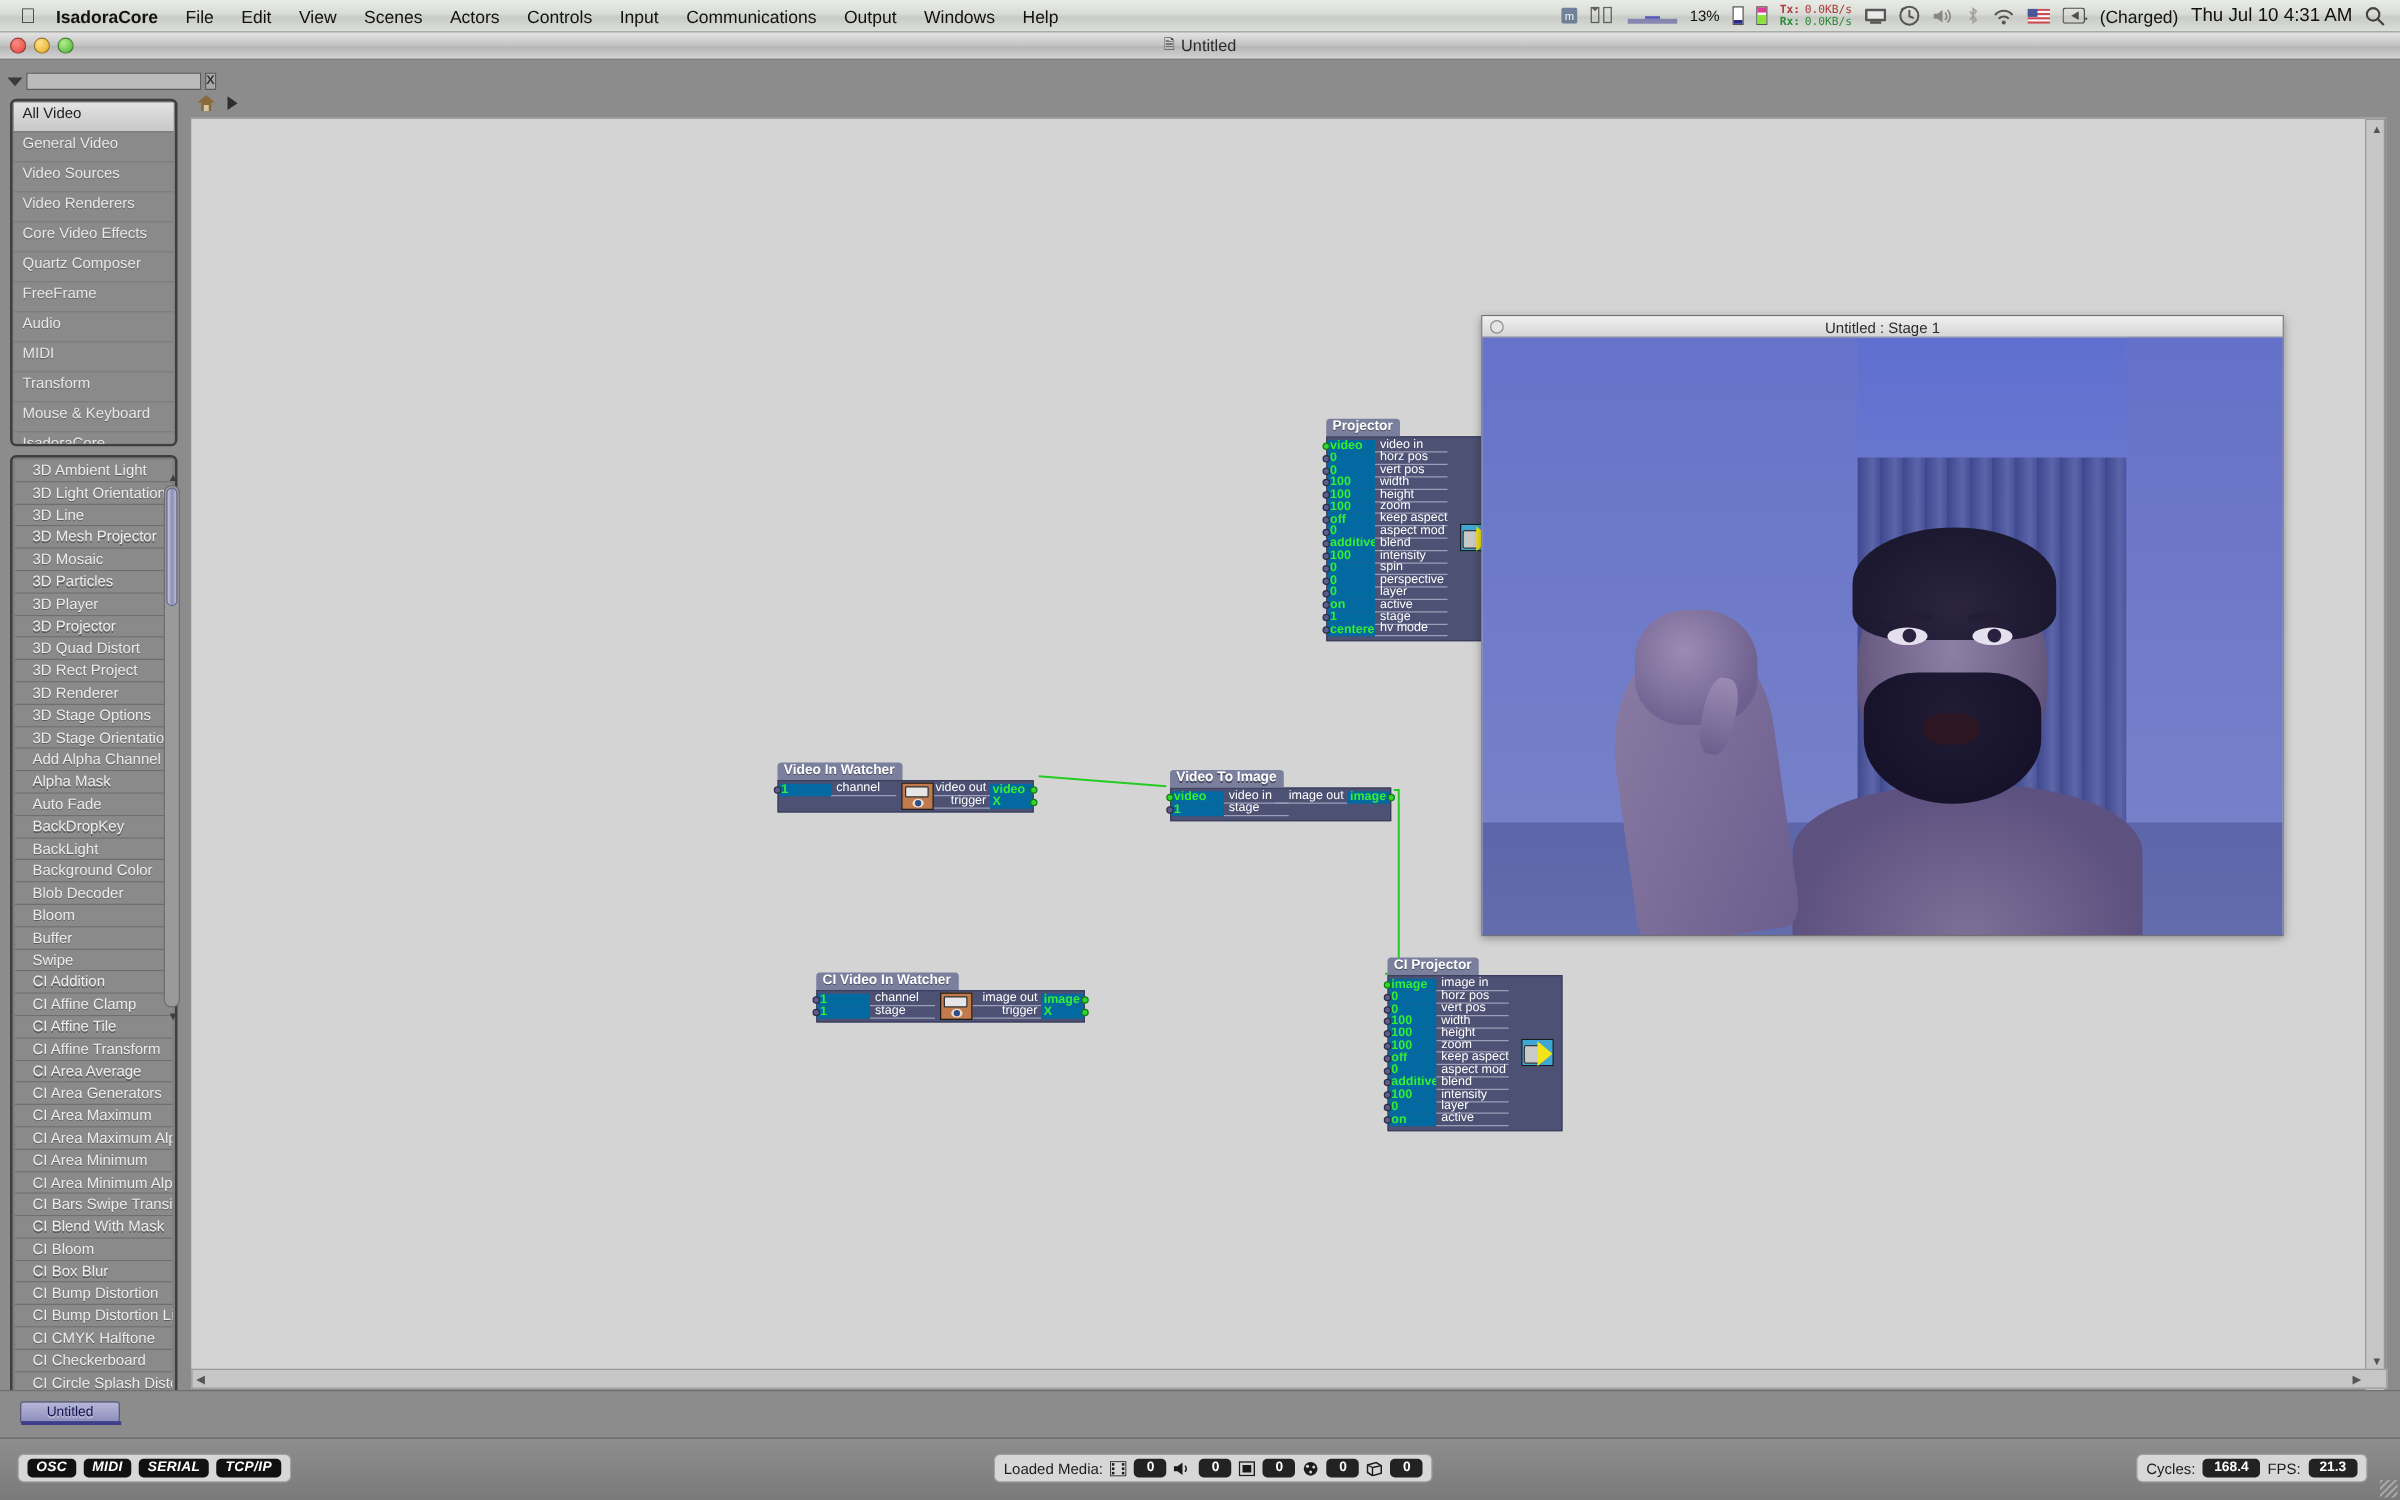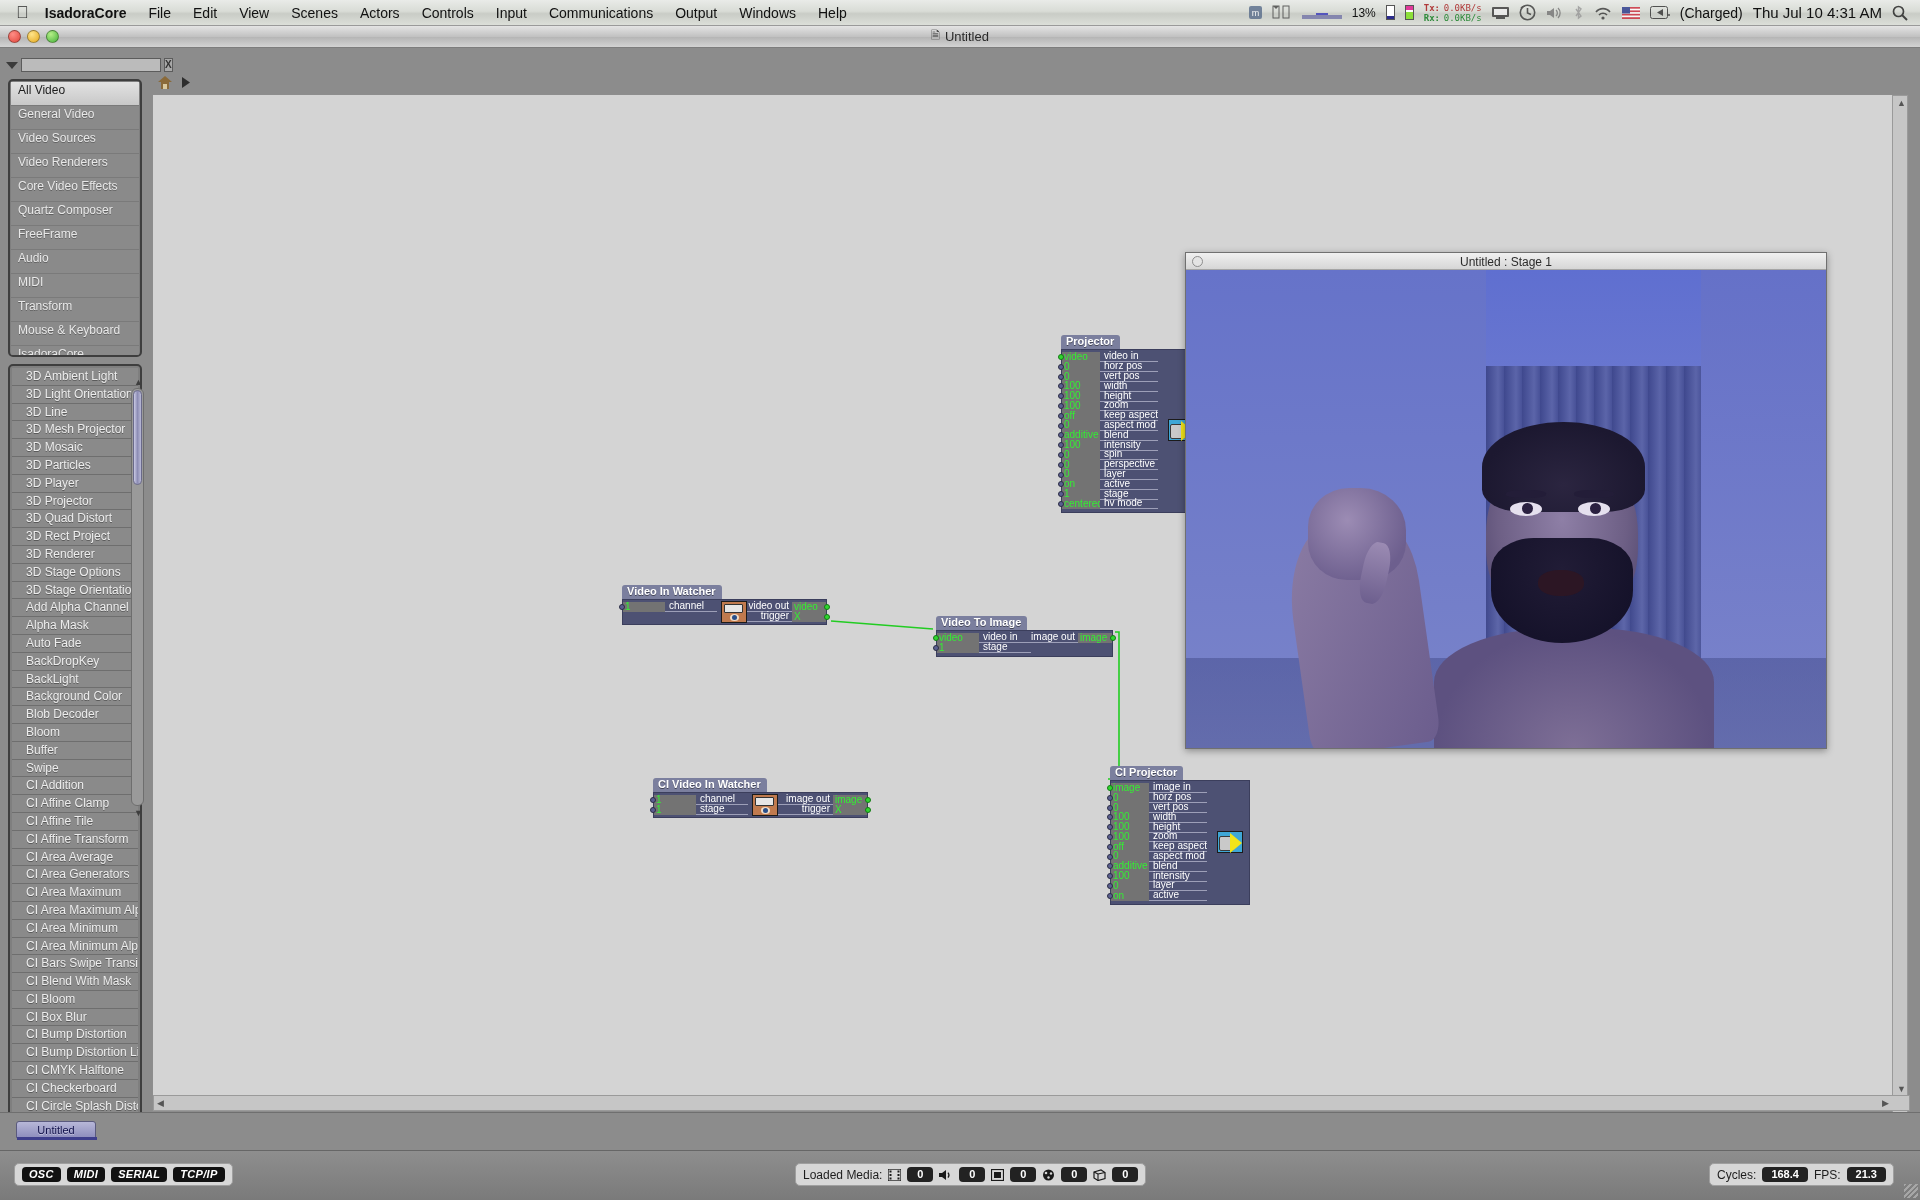--- a/index.html
+++ b/index.html
@@ -157,21 +157,21 @@
     text-shadow: 0 1px 0 rgba(0,0,0,.45);
     position: relative; z-index: 3;
     white-space: nowrap;
   }
   .node-body {
     background: #4d5173; border: 1px solid #3b3e5c;
     position: relative; padding: 2px 0 3px 0;
   }
   .prow { display: flex; align-items: center; height: 9.8px; position: relative; }
   .pval {
-    background: #737373; color: #33ee33; font-size: 10px; font-weight: normal;
+    background: #0369a1; color: #33ee33; font-size: 10px; font-weight: bold;
     line-height: 10px; height: 10px; padding: 0 1px 0 2px;
     font-family: "Liberation Sans", sans-serif;
     white-space: nowrap; overflow: hidden;
   }
   .plabel {
     color: #ffffff; font-size: 10px; line-height: 10px; padding-left: 4px;
     border-bottom: 1px solid #9d9fb8; white-space: nowrap;
   }
   .plabel.right { text-align: right; padding-right: 3px; padding-left: 0; }
   .port {
@@ -714,21 +714,21 @@
               <span class="pval" style="width: 38px;">0</span>
               <span class="plabel" style="width: 58px;">layer</span>
             </div>
             <div class="prow">
               <span class="port l" style="top: 2px;"></span>
               <span class="pval" style="width: 38px;">on</span>
               <span class="plabel" style="width: 58px;">active</span>
             </div>
             <span class="proj-ico" style="right: 6px; top: 49.8px;"></span>
           </div></div>
-        <div class="node" style="left: 469px; top: 486px;"><div class="node-title">Video In Watcher</div><div class="node-body" style="width: 205px; min-height: 26px; position: relative; height: 26px;">
+        <div class="node" style="left: 469px; top: 511px;"><div class="node-title">Video In Watcher</div><div class="node-body" style="width: 205px; min-height: 26px; position: relative; height: 26px;">
             <div style="position: absolute; left: 0px; top: 2px;">
               <div class="prow">
                 <span class="port l" style="top: 2px;"></span>
                 <span class="pval" style="width: 42px;">1</span>
                 <span class="plabel" style="width: 52px;">channel</span>
               </div>
             </div>
             <div style="position: absolute; right: 0px; top: 2px;">
               <div class="prow" style="justify-content: flex-end;">
                 <span class="plabel right" style="width: 58px;">video out</span>

